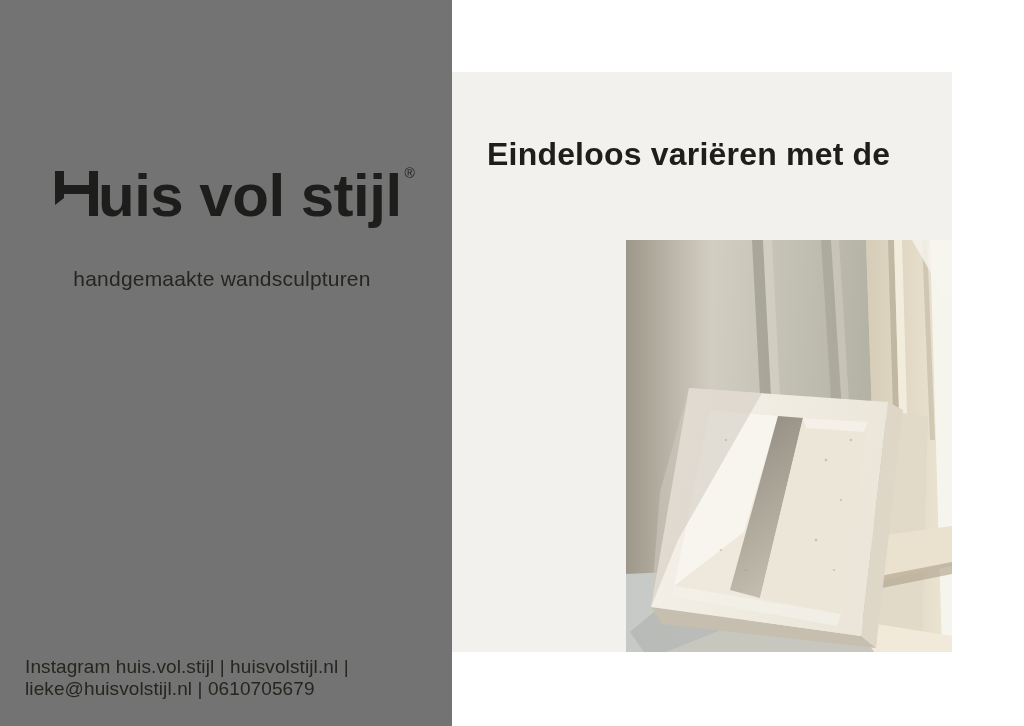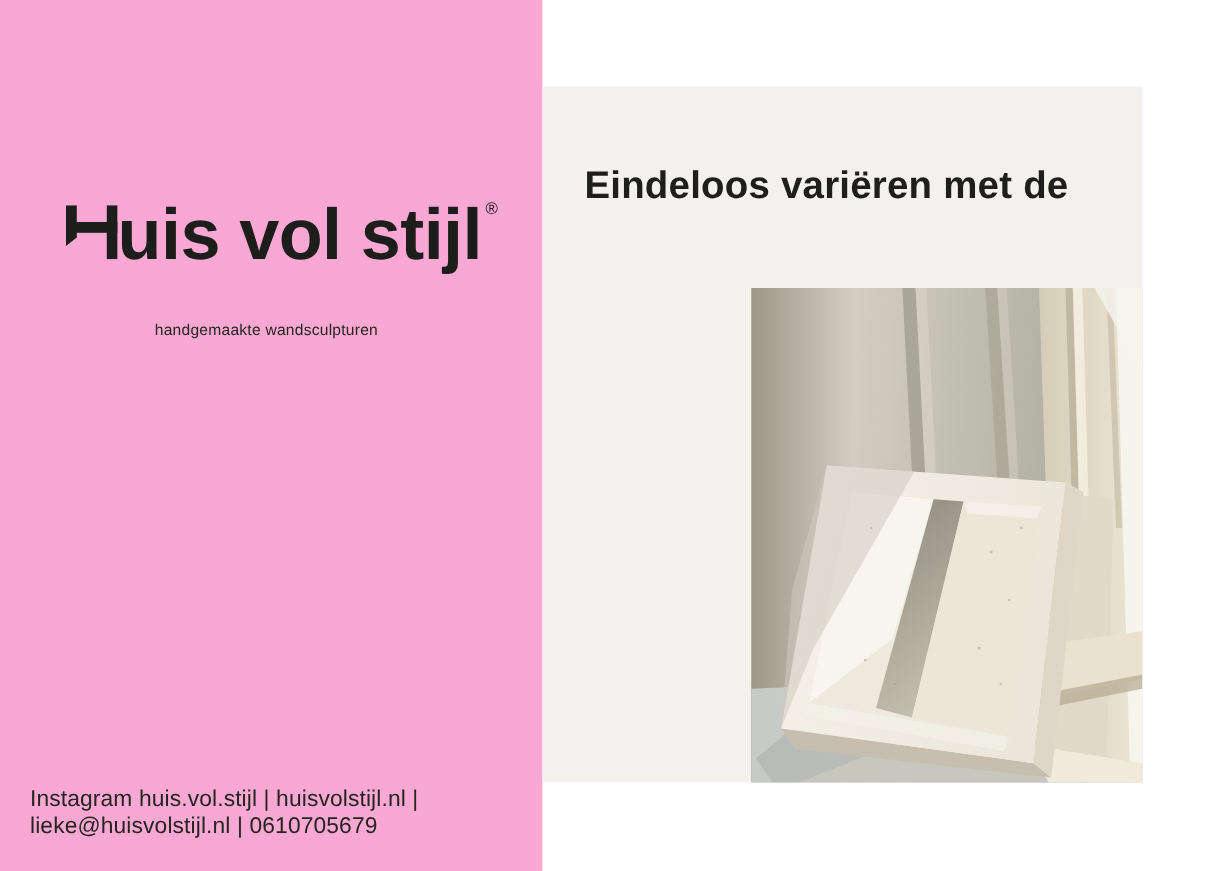--- a/index.html
+++ b/index.html
@@ -10,36 +10,36 @@
     background:#ffffff;
     overflow:hidden;
     font-family:"Liberation Sans", sans-serif;
     color:#1d1d1b;
   }
 
   
   .brand-panel {
     position:absolute; left:0; top:0;
     width:452px; height:726px;
-    background:#f9a8d4;
+    background:#737373;
   }
   .logo {
     position:absolute; left:55px; top:166px;
     font-size:60px; font-weight:700; letter-spacing:-0.5px;
     line-height:1; white-space:nowrap; color:#1d1d1b;
   }
   .logo svg { display:inline-block; }
   .logo .rmark {
     font-size:14px; font-weight:400;
     position:relative; top:-38px; left:3px; letter-spacing:0;
   }
   .tagline {
     position:absolute; left:55px; top:267px; width:334px;
     text-align:center;
-    font-size:13px; font-weight:400; color:#26261f; letter-spacing:0.2px;
+    font-size:21px; font-weight:400; color:#26261f; letter-spacing:0.2px;
   }
   .contact-bar {
     position:absolute; left:25px; bottom:26px;
     font-size:19px; color:#26251f; letter-spacing:0.1px;
   }
 
   
   .content-panel {
     position:absolute; left:452px; top:72px;
     width:500px; height:580px;

